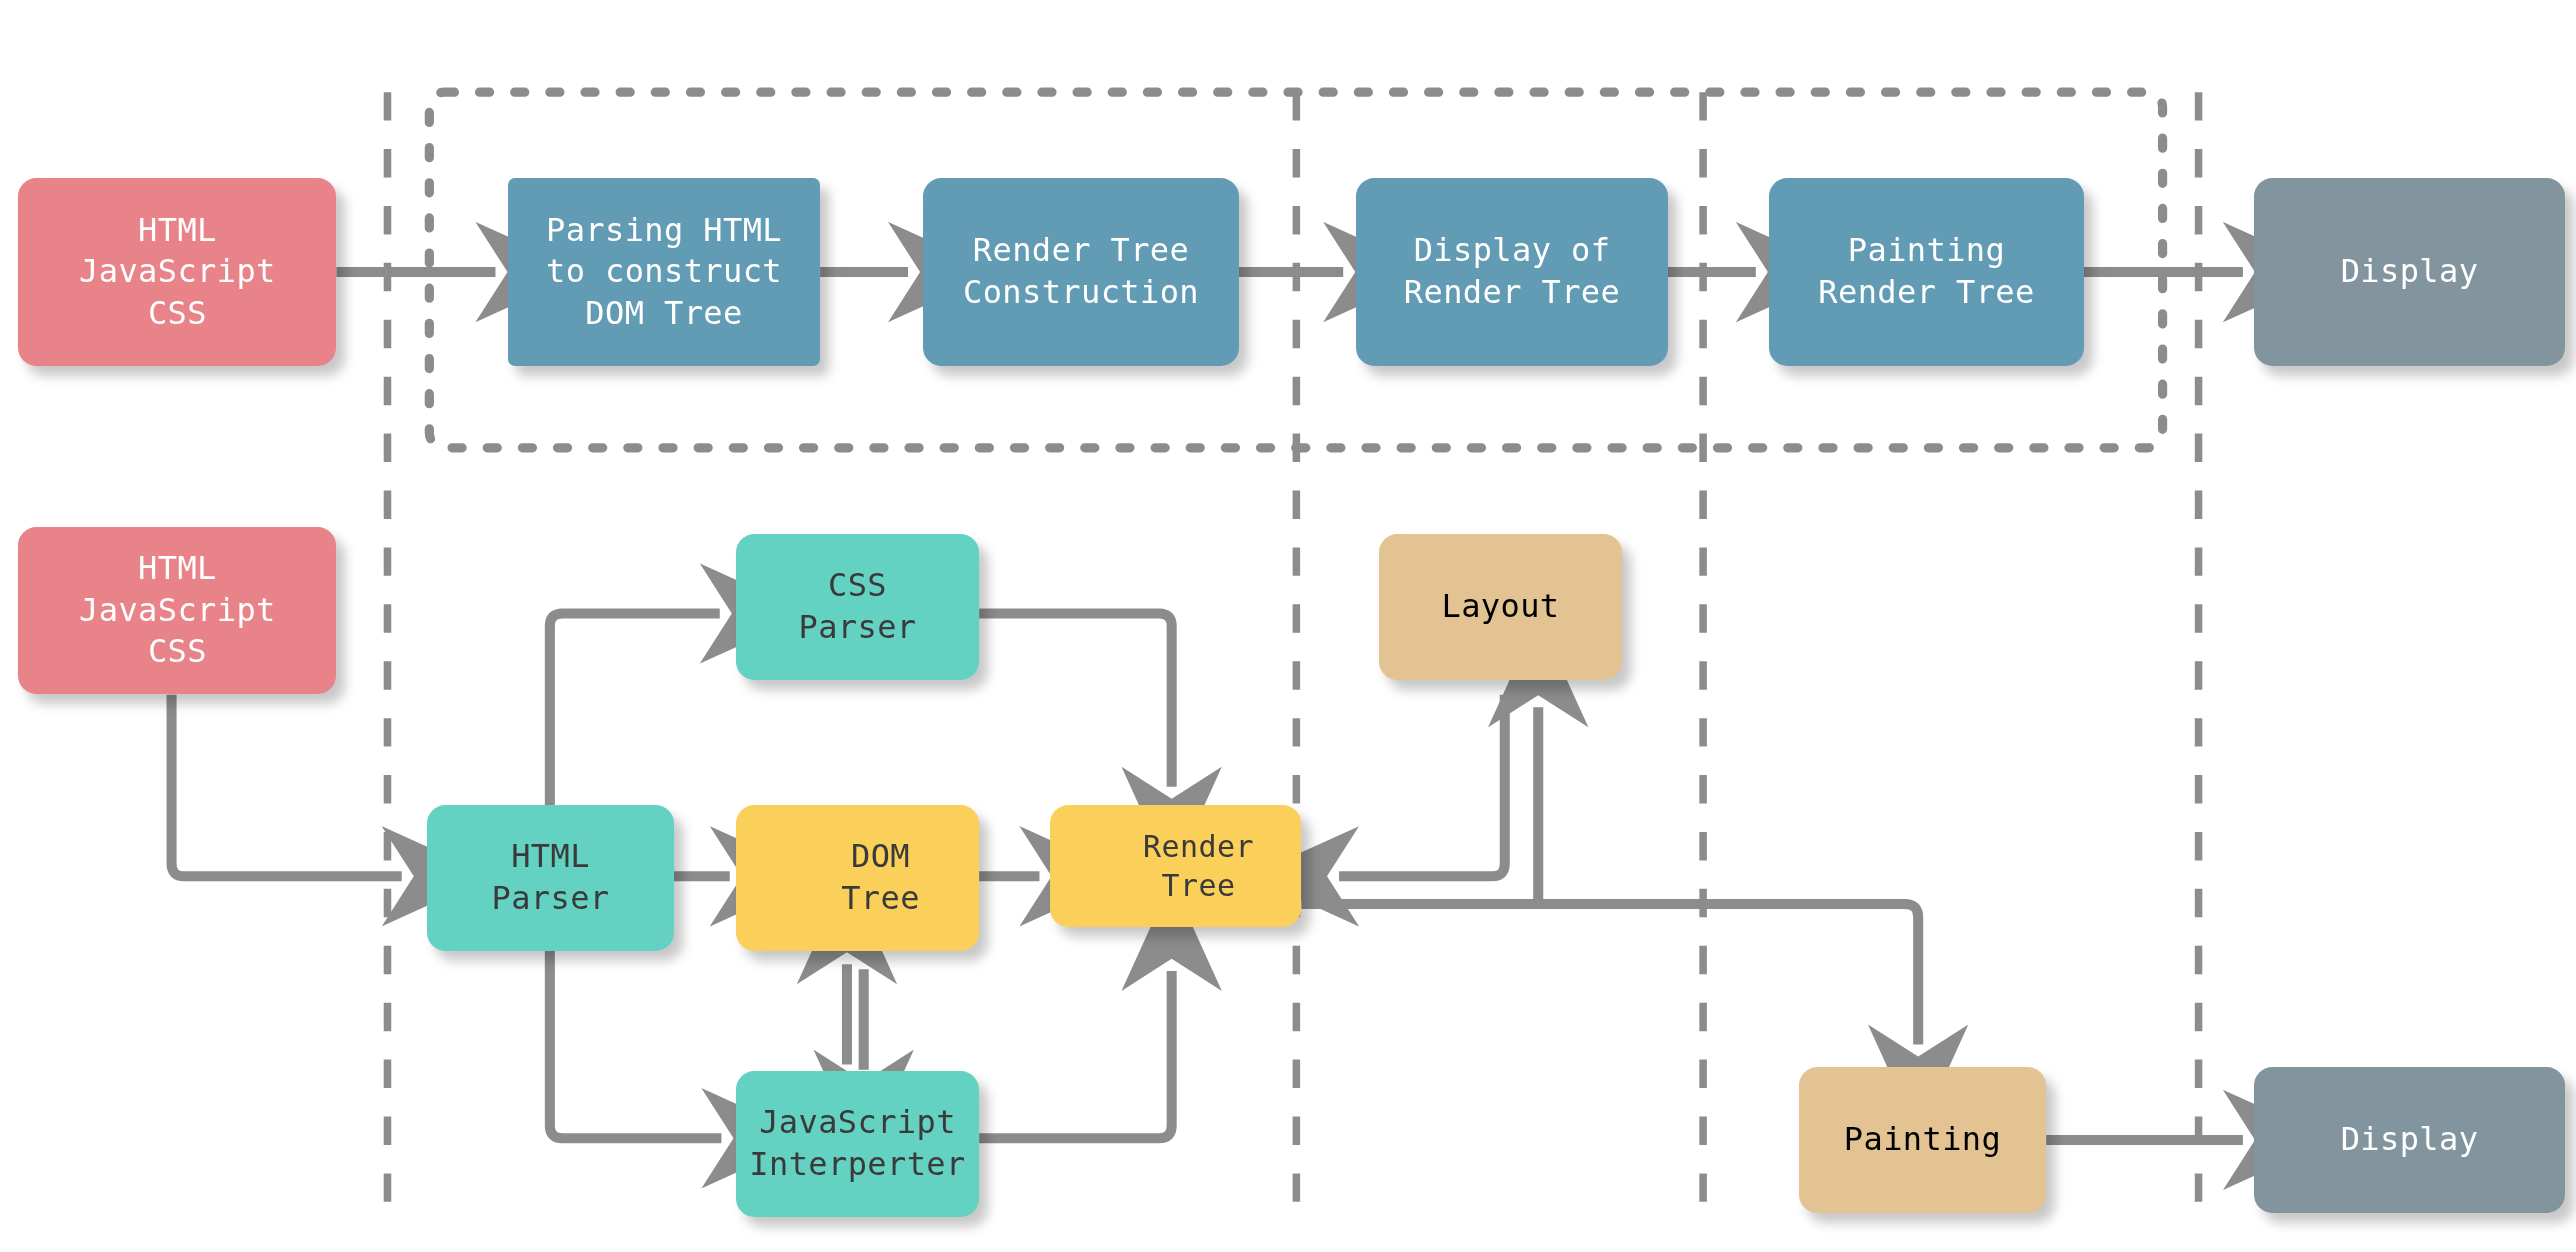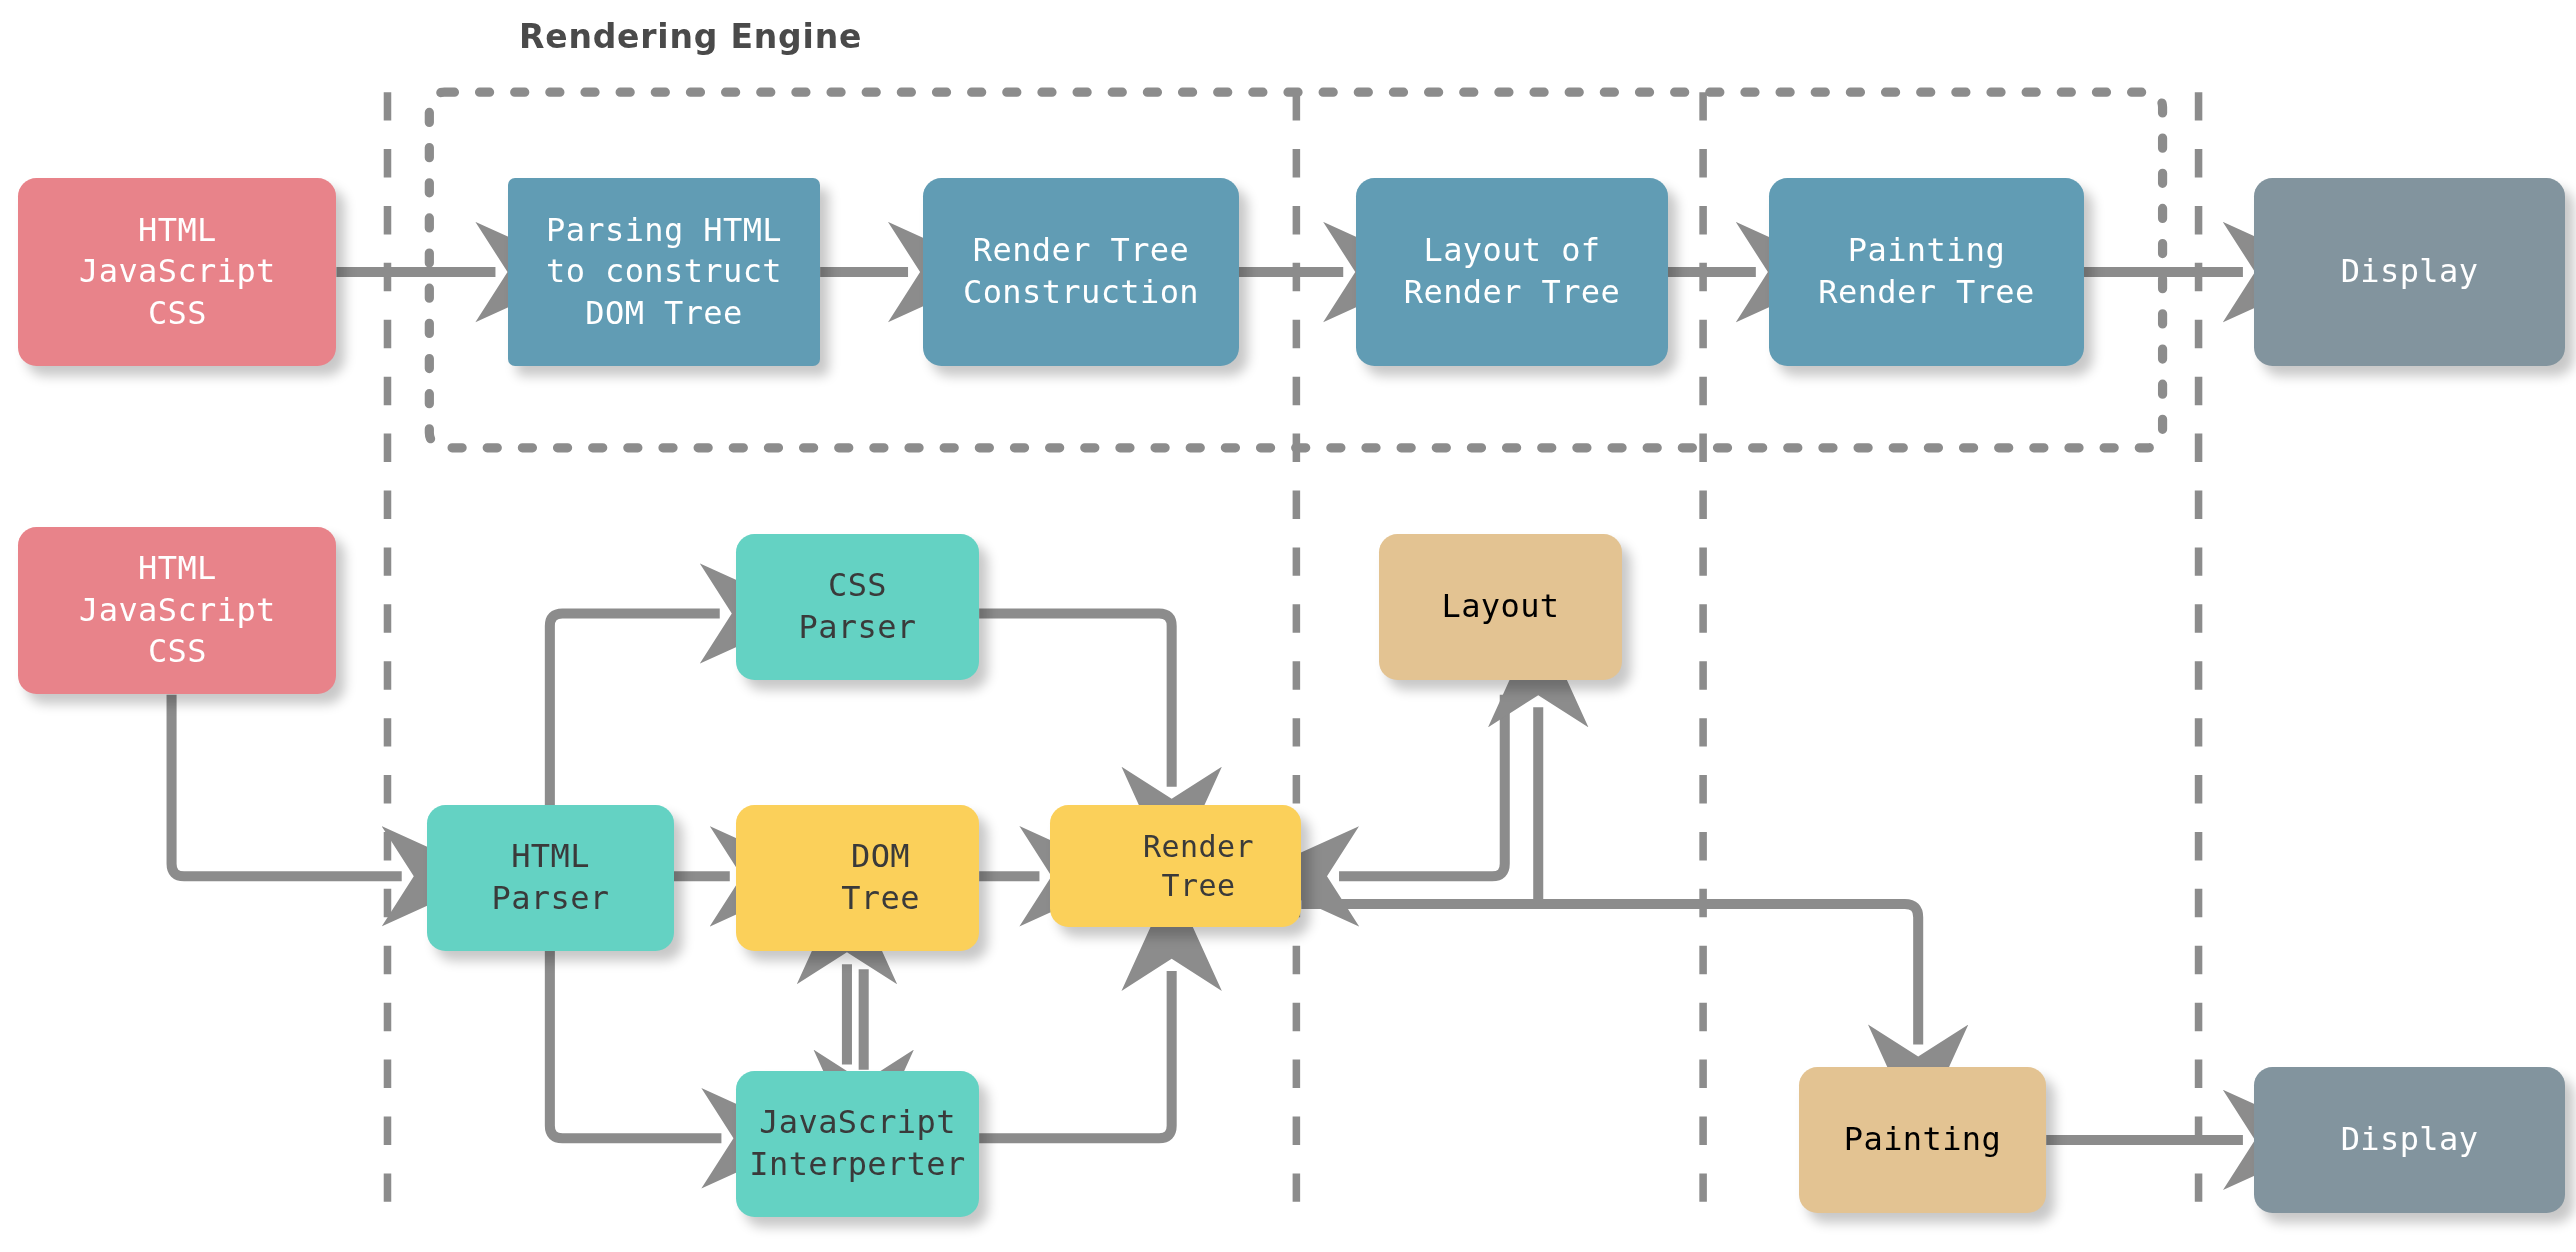--- a/index.html
+++ b/index.html
@@ -104,34 +104,33 @@
       <path d="M 1798 830 L 1798 1032 Q 1798 1047 1783 1047 L 1600 1047" marker-end="url(#ah)"></path>
 
       <path d="M 1838 1080 L 1838 870 L 1838 845" marker-end="url(#ah)"></path>
 
       <path d="M 1555 1080 L 2276 1080 Q 2292 1080 2292 1096 L 2292 1248" marker-end="url(#ah)"></path>
 
       <line x1="2445" y1="1362" x2="2680" y2="1362" marker-end="url(#ah)"></line>
     </g>
   </svg>
 
-  <div class="title" style="left:519px; top:16.7px;">Rendering Engine</div>
 
   <div class="node n-src" style="left:18.4px; top:178px; width:318px; height:188px; font-size:32px;">HTML
 JavaScript
 CSS</div>
 
   <div class="node n-stage" style="left:508px; top:178px; width:312px; height:188px; font-size:32px;border-radius:7px;">Parsing HTML
 to construct
 DOM Tree</div>
 
   <div class="node n-stage" style="left:923px; top:178px; width:316px; height:188px; font-size:32px;">Render Tree
 Construction</div>
 
-  <div class="node n-stage" style="left:1356px; top:178px; width:312px; height:188px; font-size:32px;">Layout of
+  <div class="node n-stage" style="left:1356px; top:178px; width:312px; height:188px; font-size:32px;">Display of
 Render Tree</div>
 
   <div class="node n-stage" style="left:1769px; top:178px; width:315px; height:188px; font-size:32px;">Painting
 Render Tree</div>
 
   <div class="node n-display" style="left:2254px; top:178px; width:311px; height:188px; font-size:32px;">Display</div>
 
   <div class="node n-src" style="left:18.4px; top:527px; width:318px; height:167px; font-size:32px;">HTML
 JavaScript
 CSS</div>

